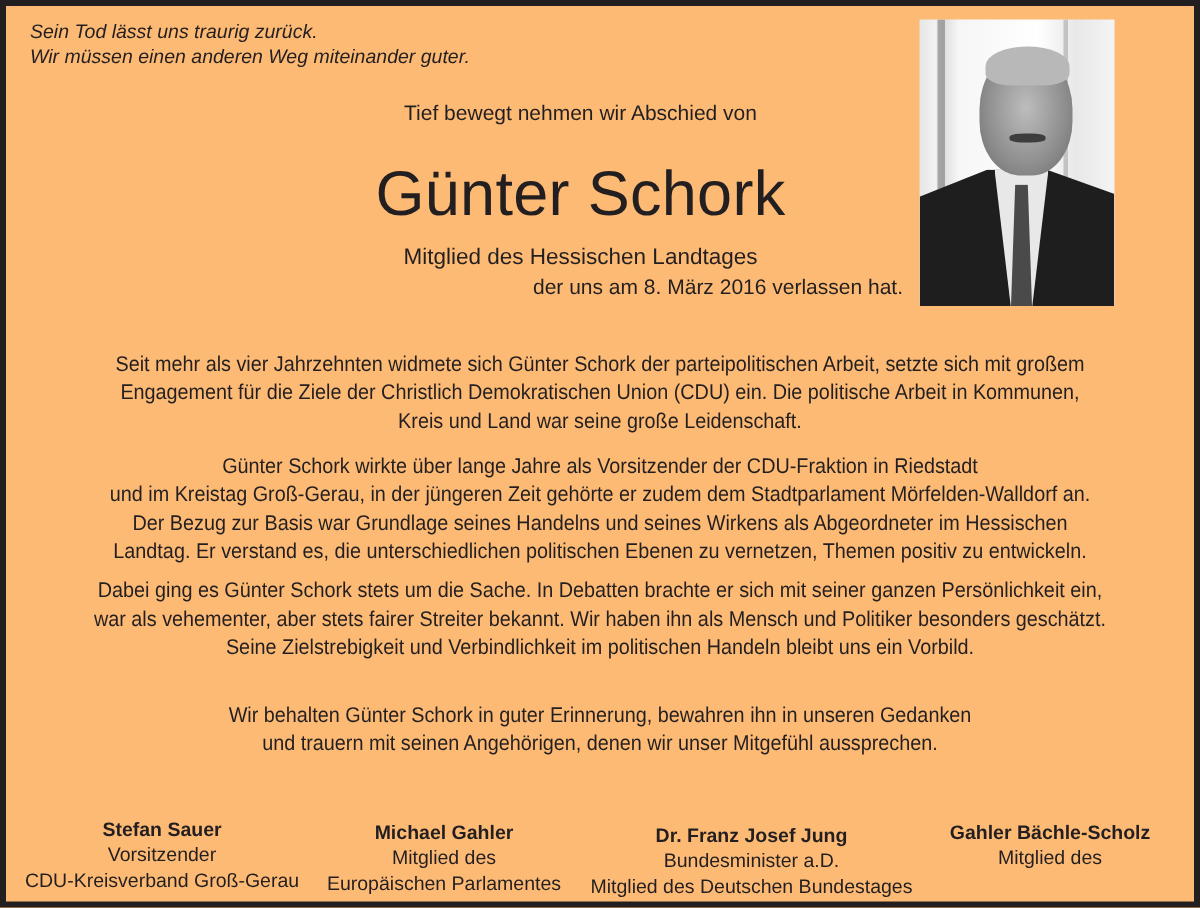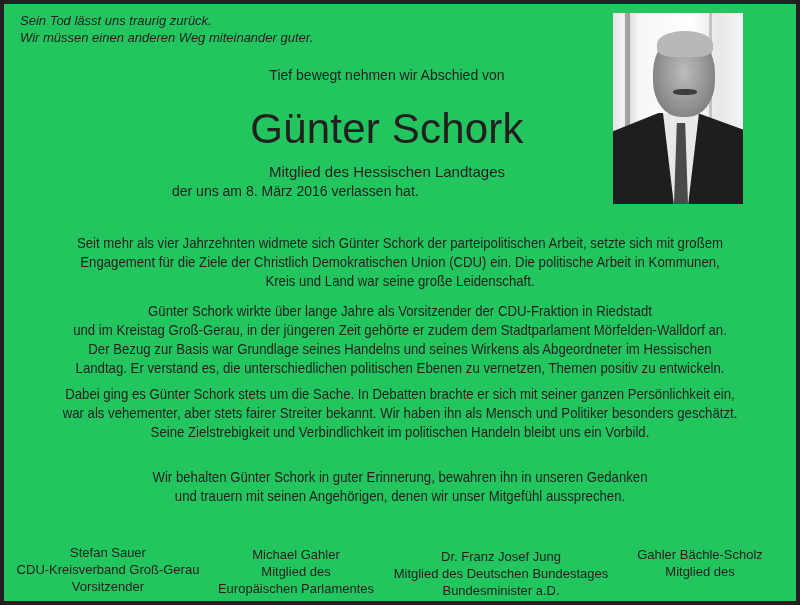--- a/index.html
+++ b/index.html
@@ -7,21 +7,21 @@
     width: 800px; height: 605px;
     background: #231f20;
     font-family: "Liberation Sans", sans-serif;
     color: #231f20;
     overflow: hidden;
   }
   .page {
     position: absolute;
     left: 4px; top: 4px;
     width: 792px; height: 597px;
-    background: #22c55e;
+    background: #fdba74;
     overflow: hidden;
   }
   .motto {
     position: absolute;
     left: 16px; top: 8px;
     font-style: italic;
     font-size: 13px;
     line-height: 17px;
     color: #231f20;
   }
@@ -72,41 +72,41 @@
     position:absolute; left:168px; top:100px; width:430px;
     text-align:center; font-size:42px; line-height:50px; font-weight:normal;
     letter-spacing: 0.2px;
   }
   .role {
     position:absolute; left:168px; top:158px; width:430px;
     text-align:center; font-size:15px; line-height:19px; font-weight:normal;
   }
   .date {
     position:absolute; left:168px; top:178px; width:430px;
-    text-align:left; font-size:14px; line-height:18px;
+    text-align:right; font-size:14px; line-height:18px;
   }
   .para {
     position:absolute; left:0; width:792px; text-align:center;
     font-family: "Liberation Sans", sans-serif;
     font-size: 14.2px; line-height: 19px;
     transform: scaleX(0.93); transform-origin: 50% 0;
   }
   .p1 { top: 230px; }
   .p2 { top: 298px; }
   .p3 { top: 381px; }
   .p4 { top: 464px; }
   .para span { display:block; white-space:nowrap; }
   .sigs {
     position:absolute; left:0; top:540px; width:792px; height:57px;
   }
   .sig {
     position:absolute; text-align:center; font-size:13px; line-height:17px;
     white-space:nowrap;
   }
-  .sig .sname { font-weight:normal; display:block; }
+  .sig .sname { font-weight:bold; display:block; }
   .sig .sline { display:block; }
   .sig0 { left:4px; width:200px; top:0; }
   .sig1 { left:206px; width:172px; top:2px; }
   .sig2 { left:388px; width:218px; top:4px; }
   .sig3 { left:616px; width:160px; top:2px; }
 </style>
 </head>
 <body>
 
 <div class="page">
@@ -152,32 +152,32 @@
   </div>
 
   <div class="para p4">
     <span>Wir behalten Günter Schork in guter Erinnerung, bewahren ihn in unseren Gedanken</span>
     <span>und trauern mit seinen Angehörigen, denen wir unser Mitgefühl aussprechen.</span>
   </div>
 
   <div class="sigs">
     <div class="sig sig0">
       <span class="sname">Stefan Sauer</span>
+      <span class="sline">Vorsitzender</span>
       <span class="sline">CDU-Kreisverband Groß-Gerau</span>
-      <span class="sline">Vorsitzender</span>
     </div>
     <div class="sig sig1">
       <span class="sname">Michael Gahler</span>
       <span class="sline">Mitglied des</span>
       <span class="sline">Europäischen Parlamentes</span>
     </div>
     <div class="sig sig2">
       <span class="sname">Dr. Franz Josef Jung</span>
+      <span class="sline">Bundesminister a.D.</span>
       <span class="sline">Mitglied des Deutschen Bundestages</span>
-      <span class="sline">Bundesminister a.D.</span>
     </div>
     <div class="sig sig3">
       <span class="sname">Gahler Bächle-Scholz</span>
       <span class="sline">Mitglied des</span>
     </div>
   </div>
 
 </div>
 
 </body></html>

